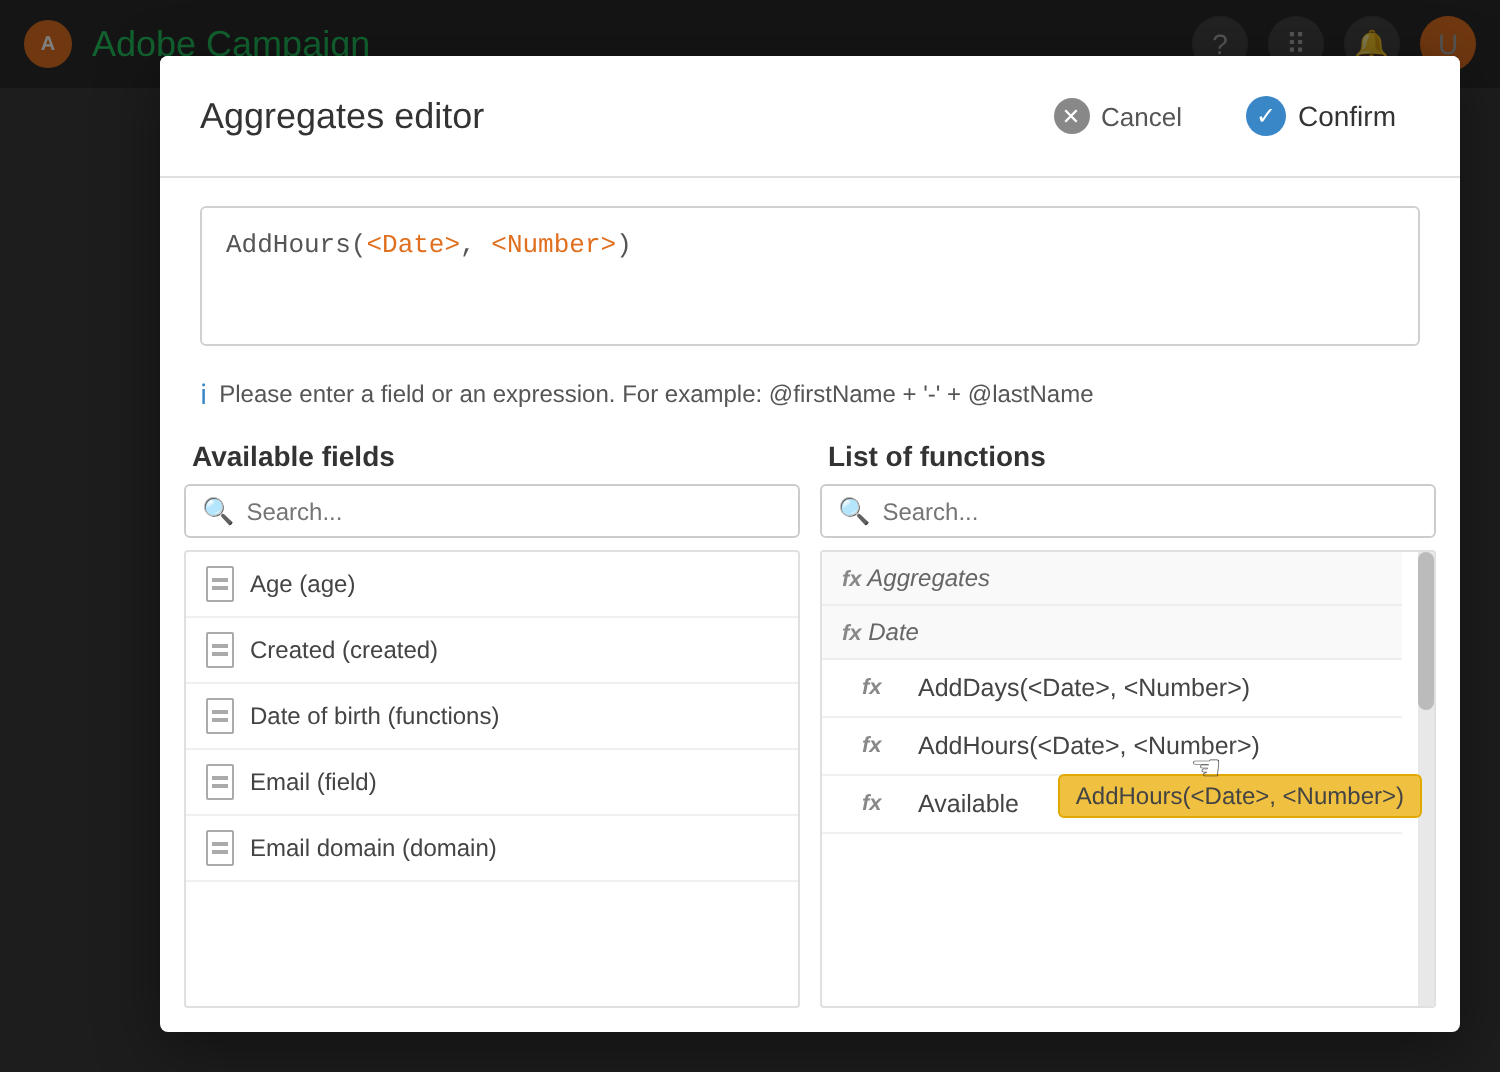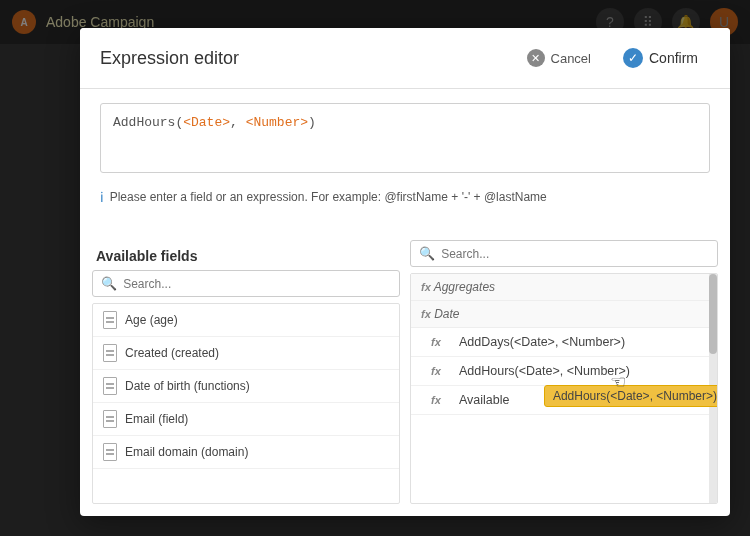--- a/index.html
+++ b/index.html
@@ -33,22 +33,22 @@
       z-index: 1;
     }
     .nav-logo {
       width: 24px; height: 24px;
       background: #e07020;
       border-radius: 50%;
       display: flex; align-items: center; justify-content: center;
       color: white; font-size: 10px; font-weight: bold;
     }
     .nav-brand {
-      color: #fef9c3;
-      font-size: 14px;
+      color: #22c55e;
+      font-size: 18px;
     }
     .nav-spacer { flex: 1; }
     .nav-icon {
       width: 28px; height: 28px;
       border-radius: 50%;
       background: #444;
       display: flex; align-items: center; justify-content: center;
       color: #aaa; font-size: 14px;
     }
 
@@ -164,21 +164,20 @@
       font-size: 14px;
     }
 
     
     .two-col {
       display: flex;
       flex: 1;
       overflow: hidden;
       padding: 0 12px 12px 12px;
       gap: 10px;
-      margin-top: 28px;
     }
 
     .col {
       flex: 1;
       display: flex;
       flex-direction: column;
       overflow: hidden;
     }
 
     .col-title {
@@ -348,21 +347,21 @@
   <div class="nav-icon">⠿</div>
   <div class="nav-icon">🔔</div>
   <div class="nav-icon" style="background:#e07020;">U</div>
 </div>
 
 <div class="overlay"></div>
 
 <div class="modal">
 
   <div class="modal-header">
-    <span class="modal-title">Expression editor</span>
+    <span class="modal-title">Aggregates editor</span>
     <button class="btn-cancel">
       <span class="icon-circle-x">✕</span>
       <span>Cancel</span>
     </button>
     <button class="btn-confirm">
       <span class="icon-check-circle">✓</span>
       <span>Confirm</span>
     </button>
   </div>
 
@@ -405,26 +404,27 @@
           </div>
           <div class="list-item">
             <span class="field-icon"></span>
             <span>Email domain (domain)</span>
           </div>
         </div>
       </div>
     </div>
 
     <div class="col">
+      <div class="col-title">List of functions</div>
       <div class="search-box">
         <span class="search-icon">🔍</span>
         <input type="text" placeholder="Search..." style="">
       </div>
       <div class="list-area" style="position:relative;">
-        <div class="list-scroll" style="padding-right:1px;">
+        <div class="list-scroll" style="padding-right:16px;">
 
           <div class="fn-category">
             <span class="fx-badge">fx</span>
             <span> Aggregates</span>
           </div>
 
           <div class="fn-category">
             <span class="fx-badge">fx</span>
             <span> Date</span>
           </div>

